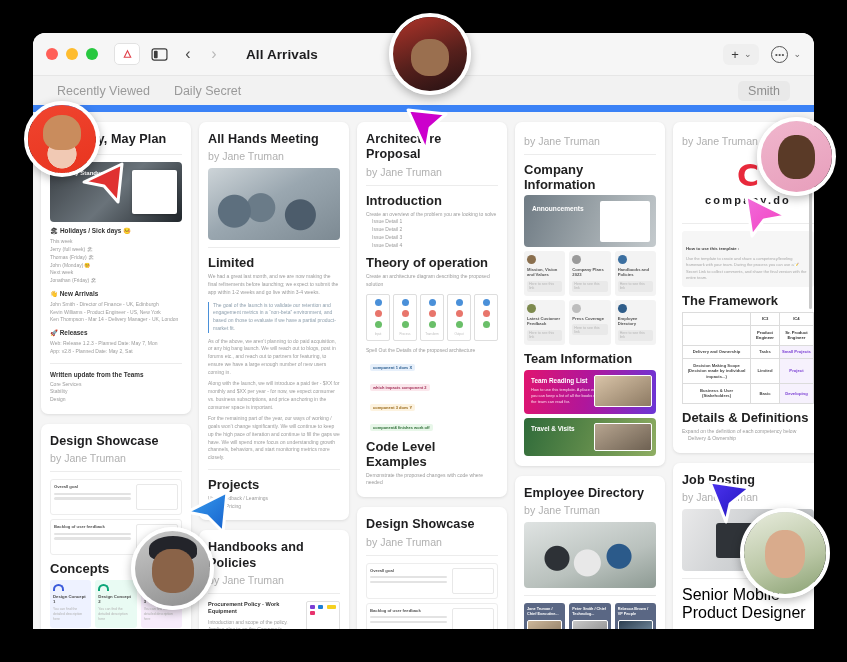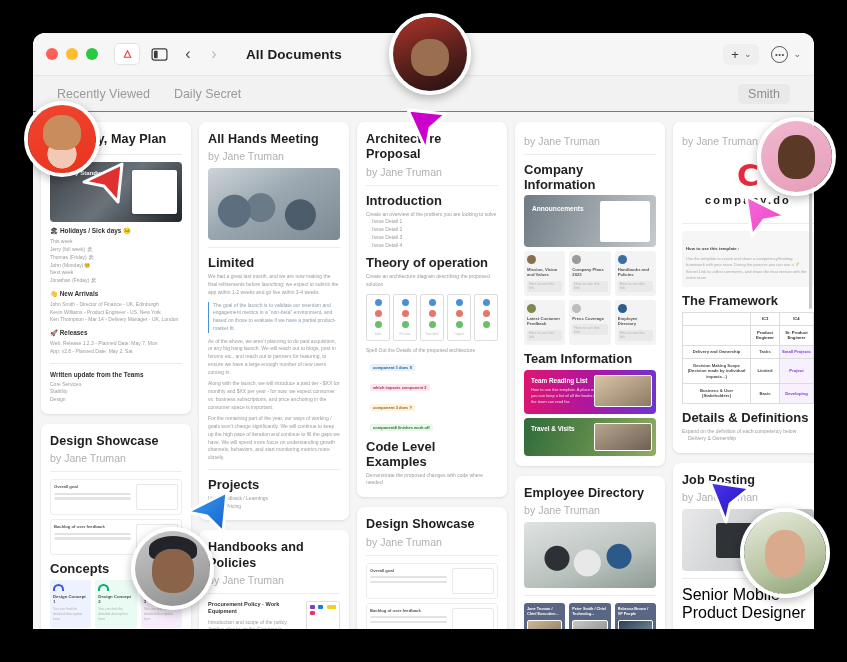--- a/index.html
+++ b/index.html
@@ -54,21 +54,21 @@
   .chev { font-size: 9px; color: #6a6a6a; }
   .circle-more {
     width: 17px; height: 17px; border-radius: 50%;
     border: 1.4px solid #555; display: flex; align-items: center;
     justify-content: center; font-size: 8px; color: #555; letter-spacing: .5px;
   }
   .more-wrap { display: flex; align-items: center; gap: 5px; }
 
   
   .tabstrip {
-    height: 36px; background: #f2f2f2; border-bottom: 1px solid #3b82f6;
+    height: 36px; background: #f2f2f2; border-bottom: 7px solid #3b82f6;
     display: flex; align-items: center; padding: 0 24px; position: relative;
   }
   .tab { font-size: 12.5px; color: #9a9a9a; margin-right: 24px; }
   .show-btn {
     margin-left: auto; font-size: 12.5px; color: #8e8e8e;
     background: #e9e9e9; border-radius: 5px; padding: 3px 10px;
   }
 
   
   .board {
@@ -216,21 +216,21 @@
         </div>
         <div class="tb-btn">
           <svg width="17" height="13" viewBox="0 0 18 14">
               <rect x="1" y="1" width="16" height="12" rx="2.2" fill="none" stroke="#3c3c3c" stroke-width="1.3"></rect>
               <rect x="3" y="3" width="4" height="8" rx="1" fill="#3c3c3c"></rect>
             </svg>
         </div>
         <span class="nav-arrow">‹</span>
         <span class="nav-arrow dim">›</span>
       </div>
-      <div class="win-title">All Documents</div>
+      <div class="win-title">All Arrivals</div>
       <div class="tb-right">
         <div class="plus-pill">
           <span>+</span>
           <span class="chev">⌄</span>
         </div>
         <div class="more-wrap">
           <span class="circle-more">•••</span>
           <span class="chev">⌄</span>
         </div>
       </div>

